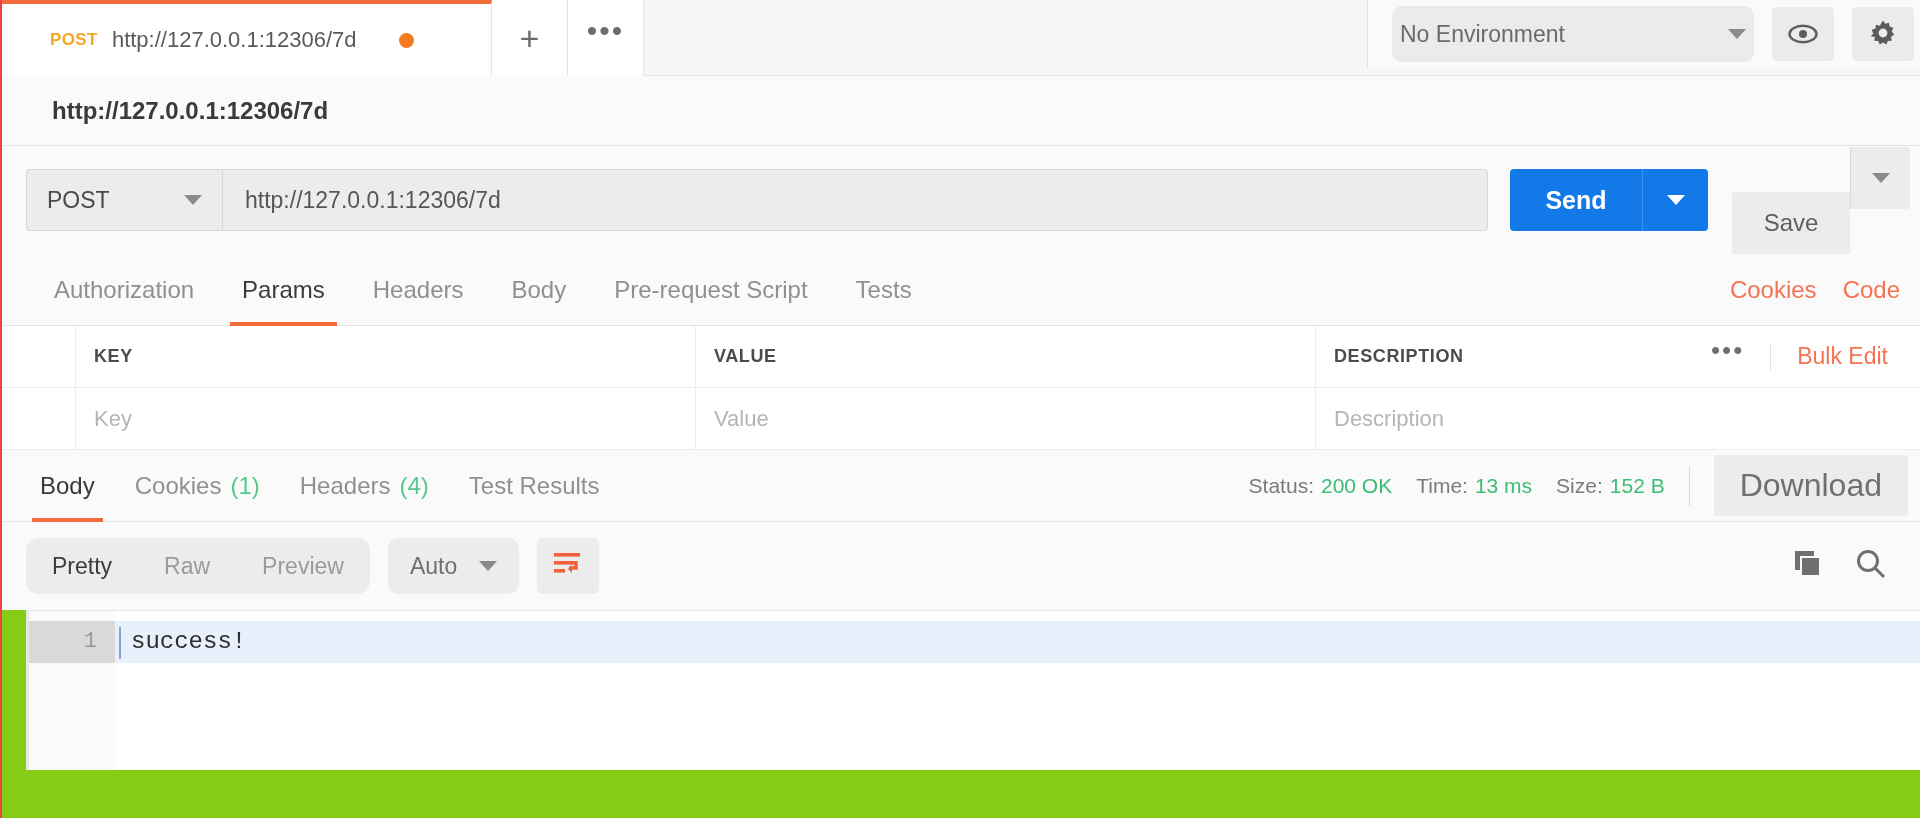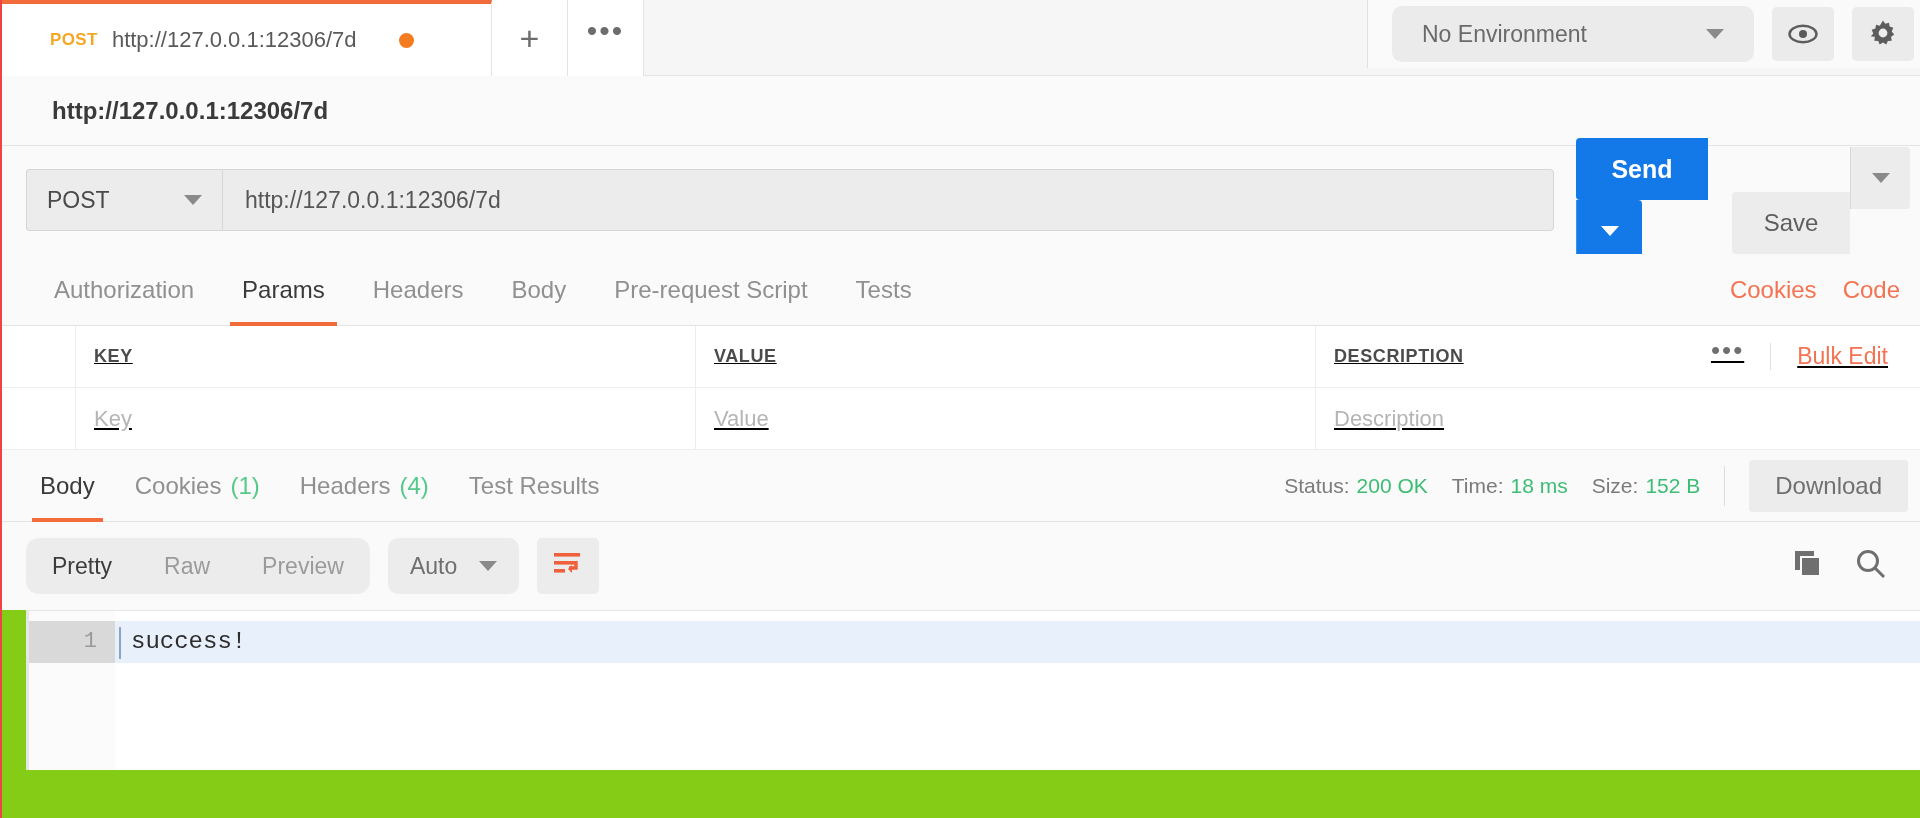--- a/index.html
+++ b/index.html
@@ -90,21 +90,21 @@
     padding-left: 24px;
     z-index: 5;
   }
   .env-select {
     width: 362px; height: 56px;
     background: #ebebeb;
     border-radius: 10px;
     display: flex;
     align-items: center;
     justify-content: space-between;
-    padding: 0 30px;
+    padding: 0 8px;
     font-size: 23px;
     color: #6a6a6a;
   }
   .caret {
     width: 0; height: 0;
     border-left: 9px solid transparent;
     border-right: 9px solid transparent;
     border-top: 10px solid #8a8a8a;
   }
   .icon-btn {
@@ -160,21 +160,21 @@
     background: #ececec;
     border: 1px solid #d6d6d6;
     border-radius: 0 4px 4px 0;
     display: flex;
     align-items: center;
     padding: 0 22px;
     font-size: 23px;
     color: #565656;
     margin-right: 22px;
   }
-  .send-group { display: flex; margin-right: 24px; flex-direction: column; }
+  .send-group { display: flex; margin-right: 24px; }
   .send-btn {
     width: 132px; height: 62px;
     background: #1479e8;
     color: #ffffff;
     font-size: 25px;
     font-weight: bold;
     display: flex;
     align-items: center;
     justify-content: center;
     border-radius: 4px 0 0 4px;
@@ -241,21 +241,21 @@
   .req-tabs-right {
     margin-left: auto;
     display: flex;
     gap: 26px;
     padding-right: 20px;
   }
   .link-orange { font-size: 24px; color: #f47352; }
 
   
   .ptable { background: #ffffff; }
-  .ptrow { display: flex; height: 62px; text-decoration: underline; }
+  .ptrow { display: flex; height: 62px; }
   .ptrow.head { border-bottom: 1px solid #eeeeee; }
   .pcell {
     border-right: 1px solid #eeeeee;
     display: flex;
     align-items: center;
     padding: 0 18px;
   }
   .pcell.chk { width: 74px; border-right: 1px solid #eeeeee; }
   .pcell.key { width: 620px; }
   .pcell.val { width: 620px; }
@@ -317,21 +317,21 @@
     align-items: center;
     gap: 24px;
     padding-right: 12px;
   }
   .meta-item { font-size: 21px; color: #7b7b7b; white-space: nowrap; }
   .meta-item b { color: #3dbd74; font-weight: normal; margin-left: 7px; }
   .meta-sep { width: 1px; height: 40px; background: #dcdcdc; }
   .download-btn {
     background: #ececec;
     color: #707070;
-    font-size: 24px;
+    font-size: 32px;
     padding: 12px 26px;
     border-radius: 4px;
   }
 
   
   .view-bar {
     height: 88px;
     display: flex;
     align-items: center;
     padding: 0 22px 0 24px;
@@ -546,21 +546,21 @@
       <span class="cnt">(4)</span>
     </div>
     <div class="resp-tab">
       <span>Test Results</span>
     </div>
     <div class="resp-meta">
       <span class="meta-item">
         <span>Status:</span><b>200 OK</b>
       </span>
       <span class="meta-item">
-        <span>Time:</span><b>18 ms</b>
+        <span>Time:</span><b>13 ms</b>
       </span>
       <span class="meta-item">
         <span>Size:</span><b>152 B</b>
       </span>
       <span class="meta-sep"></span>
       <span class="download-btn">Download</span>
     </div>
   </div>
 
   <div class="view-bar">

